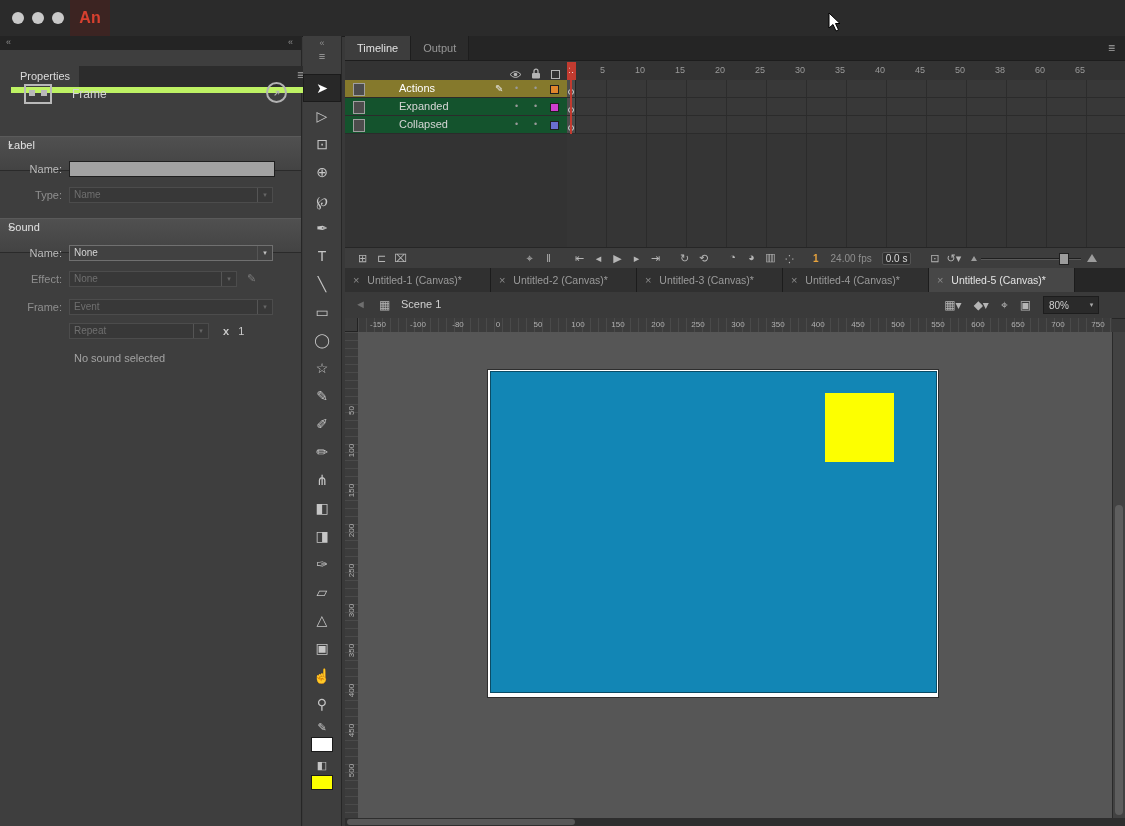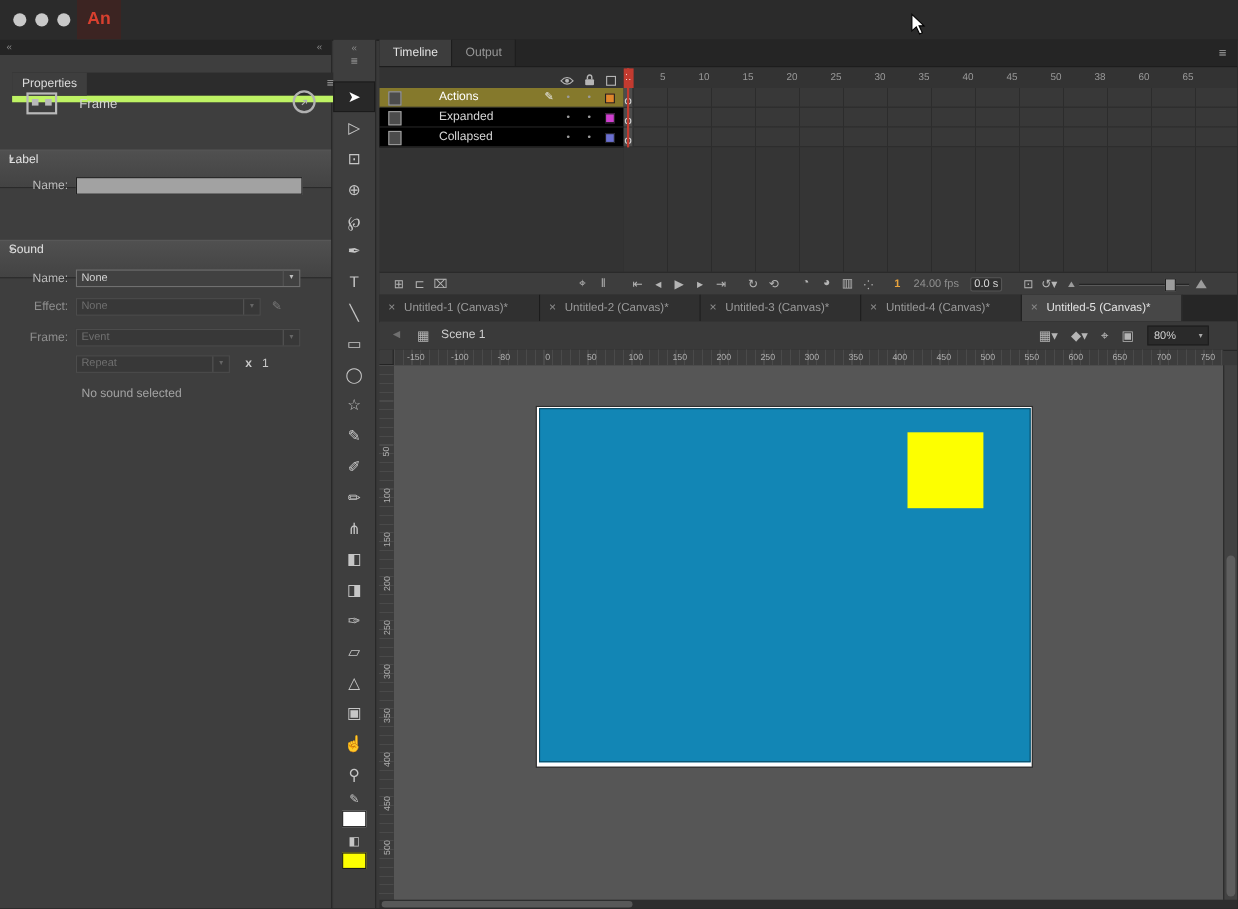--- a/index.html
+++ b/index.html
@@ -72,21 +72,21 @@
   .tl-head{position:absolute;left:0;top:26px;width:100%;height:18px;}
   .tl-head .ico{position:absolute;top:3px;}
   .outline-box{width:7px;height:7px;border:1px solid #b5b5b5;display:inline-block;}
   .tl-ruler{position:absolute;left:222px;right:0;top:0;height:18px;background:#333;border-bottom:1px solid #282828;overflow:hidden;}
   .fr-cells{display:flex;}
   .fr-cell{width:40px;flex:none;text-align:right;padding-right:2px;box-sizing:border-box;font-size:9px;color:#9a9a9a;line-height:17px;}
   .ph-marker{position:absolute;left:-1px;top:0;width:10px;height:18px;background:var(--playhead_red);
              color:#fff;font-size:9px;text-align:center;line-height:17px;}
   .tl-layers{position:absolute;left:0;top:44px;width:100%;}
   .tl-layer{position:relative;height:18px;display:flex;}
-  .lname{width:222px;flex:none;position:relative;background:#000000;border-bottom:1px solid #2b2b2b;box-sizing:border-box;}
+  .lname{width:222px;flex:none;position:relative;background:#14532d;border-bottom:1px solid #2b2b2b;box-sizing:border-box;}
   .tl-layer.selected .lname{background:var(--layer_selected_bg);}
   .page-ico{position:absolute;left:8px;top:3px;width:10px;height:11px;border:1px solid #9f9f9f;background:#4c4c4c;}
   .layer-name{position:absolute;left:26px;top:0;font-size:11px;color:#d6d6d6;line-height:17px;margin-left:28px;}
   .tl-layer.selected .layer-name{color:#fff;}
   .layer-pencil{display:none;position:absolute;left:150px;top:0;font-size:10px;color:#e9e9e9;line-height:17px;}
   .tl-layer.selected .layer-pencil{display:block;}
   .ldot{position:absolute;top:0;font-size:9px;color:#9a9a9a;line-height:17px;}
   .ldot.d1{left:170px;} .ldot.d2{left:189px;}
   .lchip{position:absolute;left:205px;top:5px;width:7px;height:7px;border:1px solid #1f1f1f;}
   .lframes{flex:1;position:relative;border-bottom:1px solid #2b2b2b;
@@ -184,20 +184,27 @@
     </div>
 
     <div class="psec" style="top:100px">
       <span class="tri">▼</span>
       <span>Label</span>
     </div>
     <div class="prow" style="top:124px">
       <span class="plabel">Name:</span>
       <input class="pinput" value="" style="">
     </div>
+    <div class="prow" style="top:150px">
+      <span class="plabel dim">Type:</span>
+      <div class="sel disabled w204">
+        <span class="txt">Name</span>
+        <span class="arr">▾</span>
+      </div>
+    </div>
 
     <div class="psec" style="top:182px">
       <span class="tri">▼</span>
       <span>Sound</span>
     </div>
     <div class="prow" style="top:208px">
       <span class="plabel">Name:</span>
       <div class="sel enabled w204">
         <span class="txt">None</span>
         <span class="arr">▾</span>

